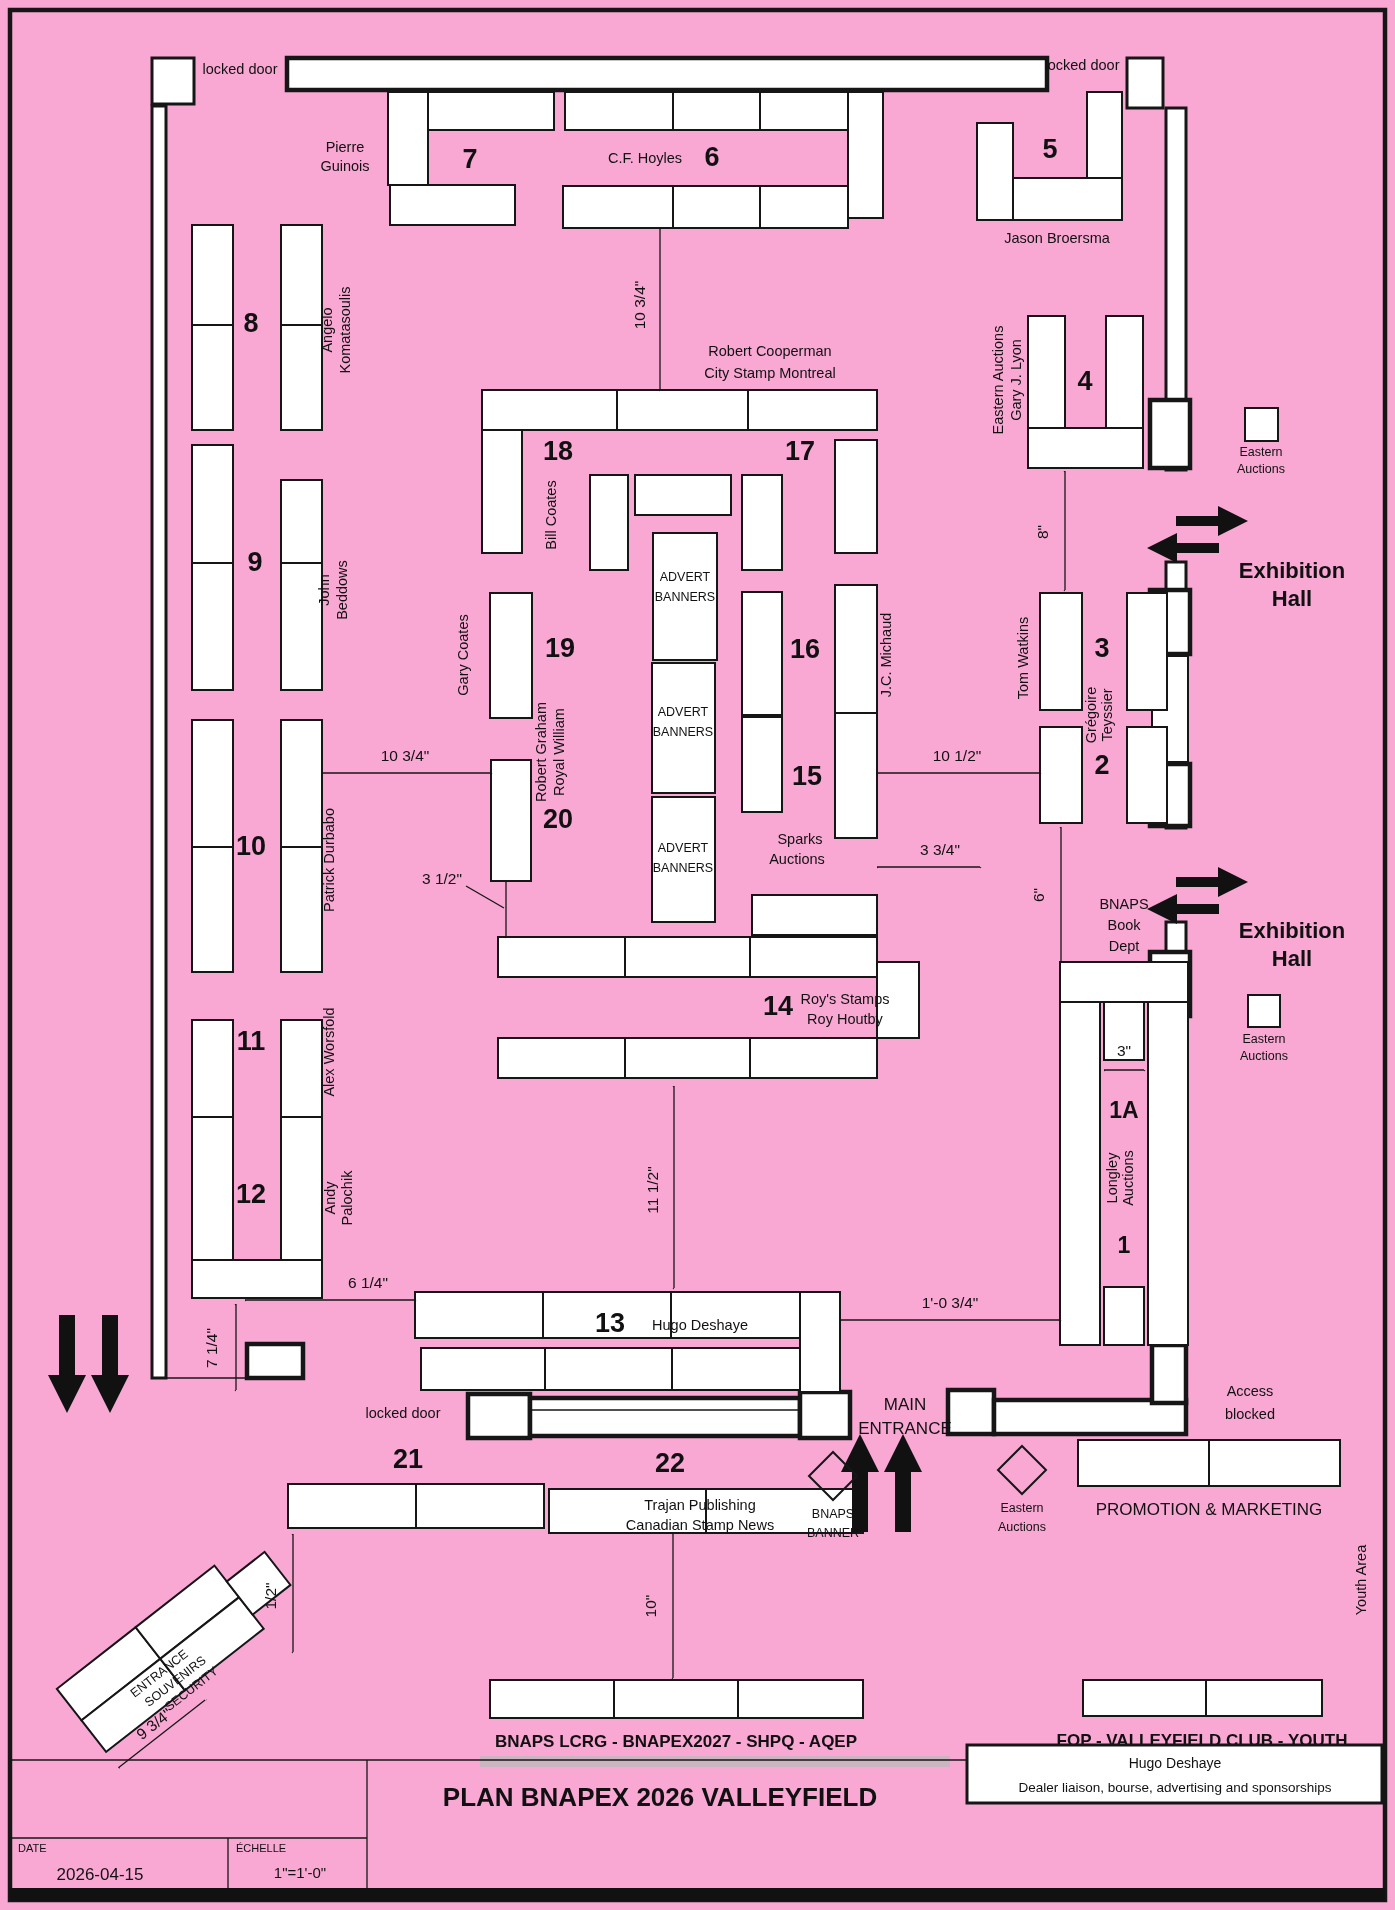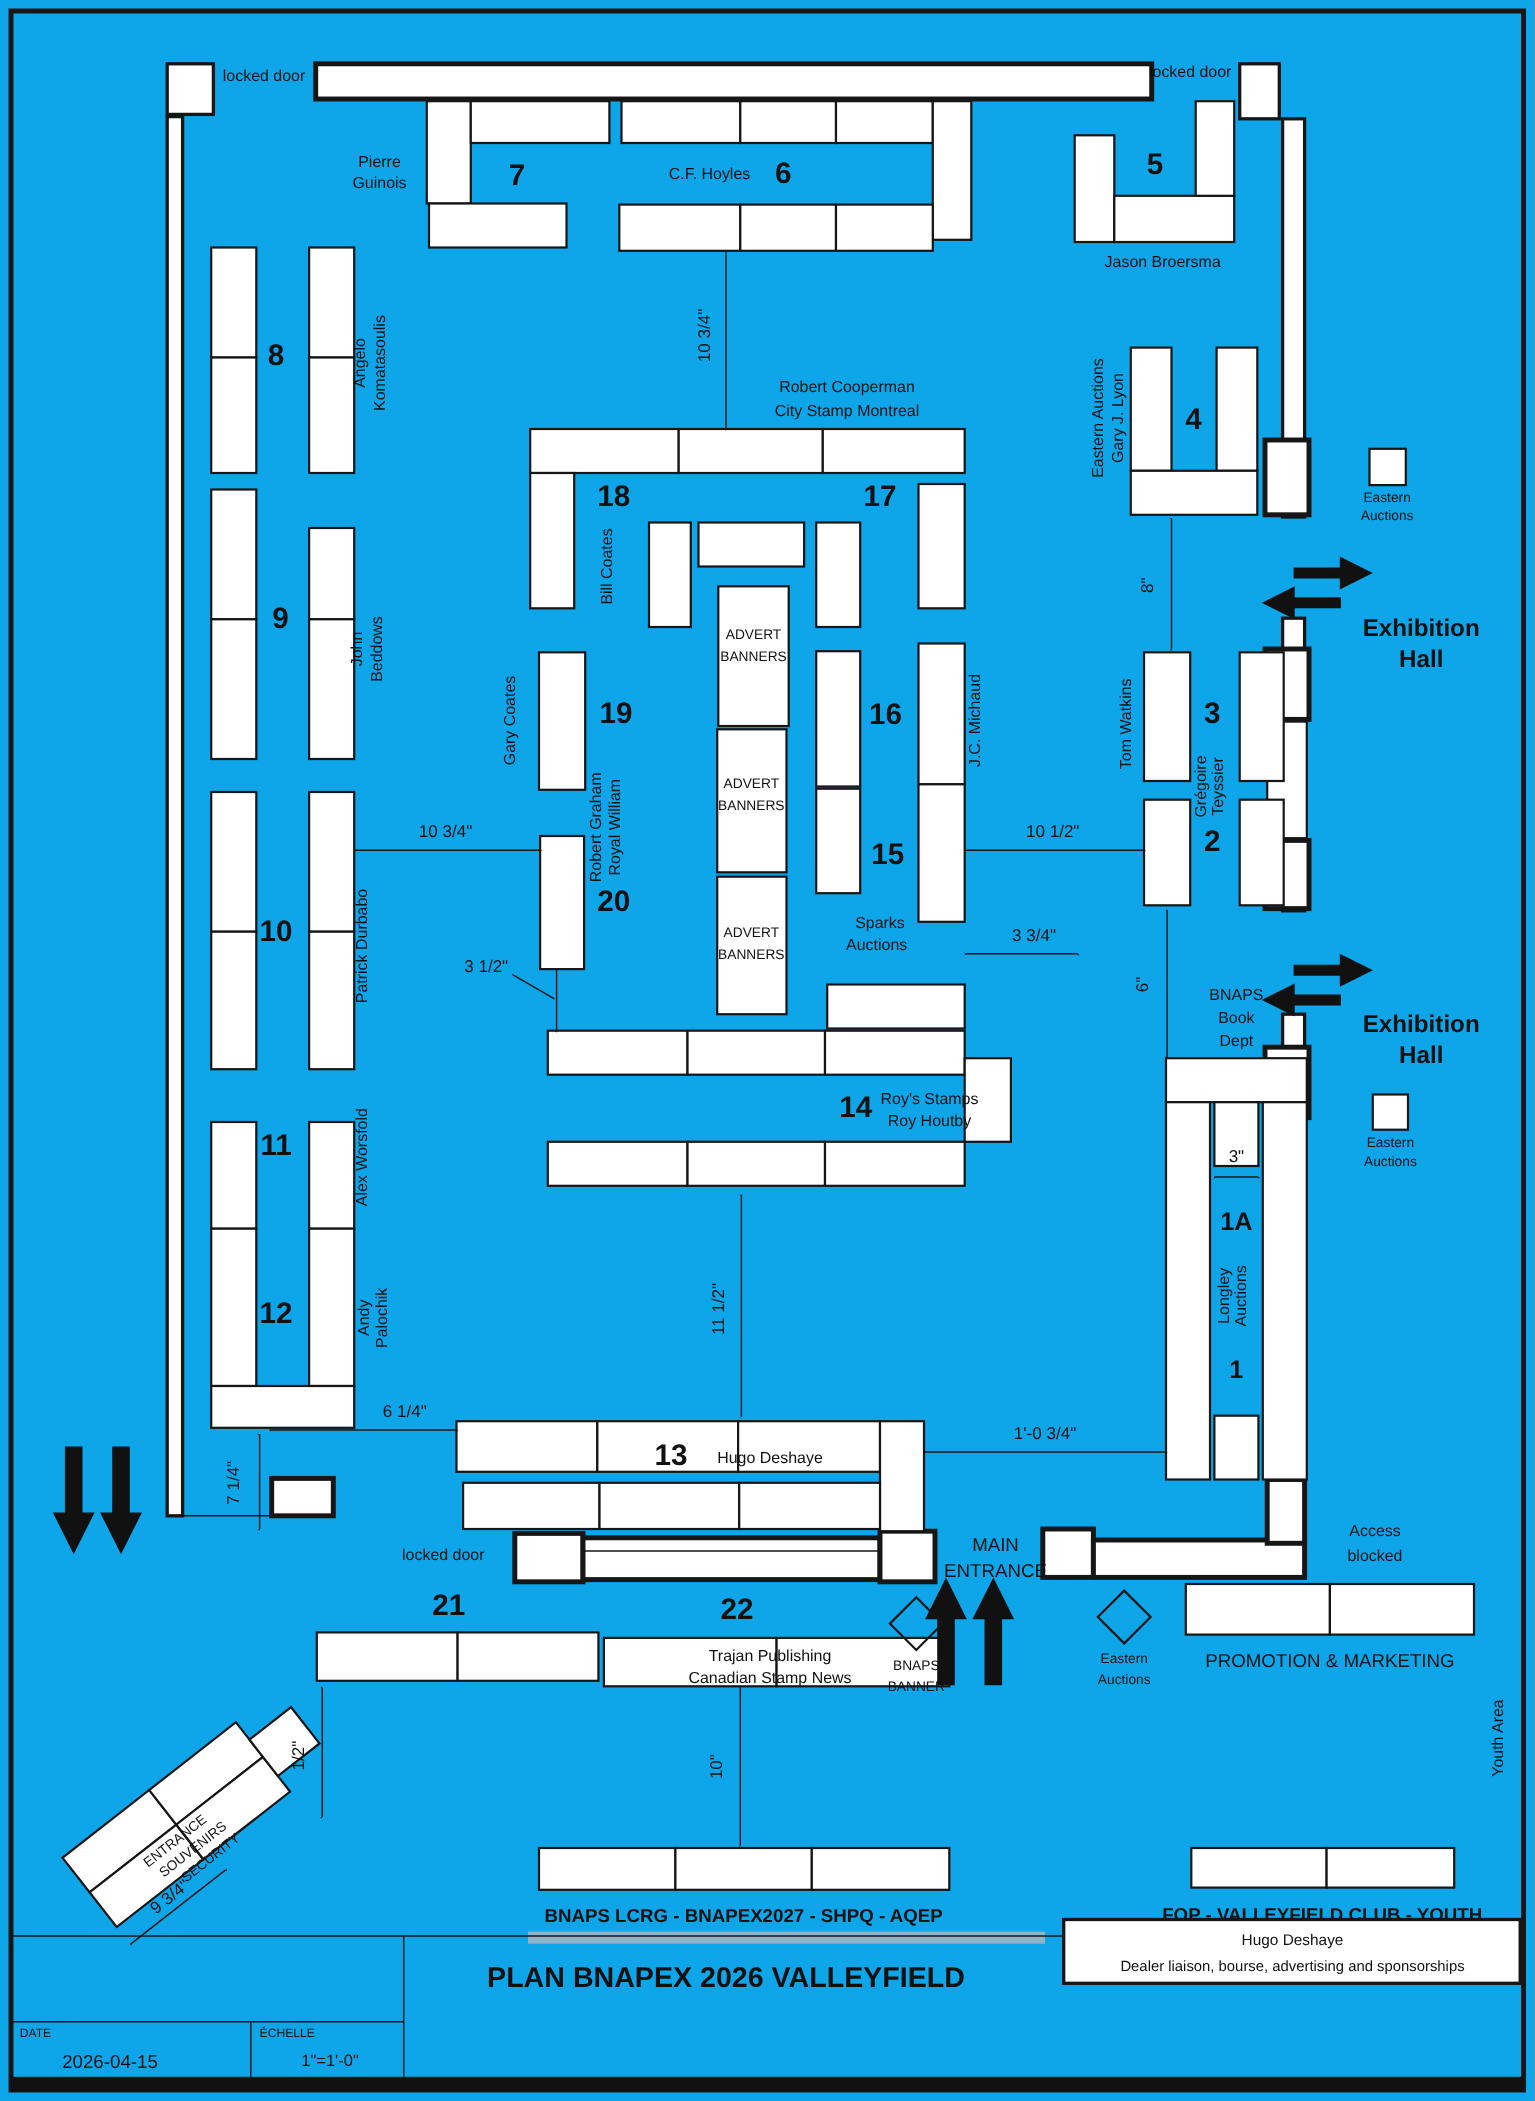--- a/index.html
+++ b/index.html
@@ -1,16 +1,16 @@
 <!DOCTYPE html>
 <html><head>
 <meta charset="utf-8">
 <style>
   html,body{margin:0;padding:0;background:#888;}
-  #page{width:1395px;height:1910px;background:#0ea5e9;margin:0 auto;position:relative;}
+  #page{width:1395px;height:1910px;background:#f9a8d4;margin:0 auto;position:relative;}
   svg{display:block;}
   .b{fill:#fff;stroke:#161616;stroke-width:2;}
   .w3{stroke-width:3;}
   .w4{stroke-width:4.5;}
   .nofill{fill:none;}
   text{font-family:"Liberation Sans",sans-serif;fill:#111;text-anchor:middle;}
   .num{font-weight:bold;font-size:27px;}
   .num-sm{font-weight:bold;font-size:23px;}
   .lbl{font-size:14.5px;}
   .sm{font-size:12.5px;}

